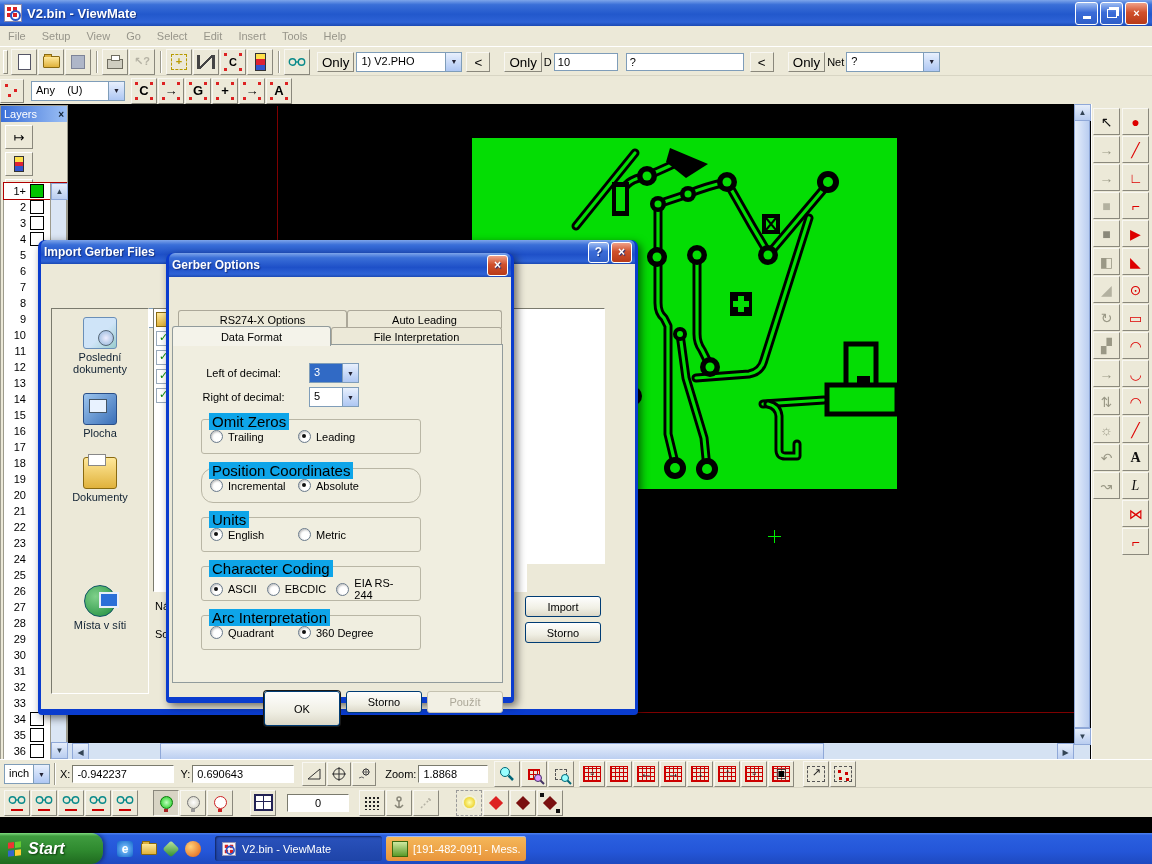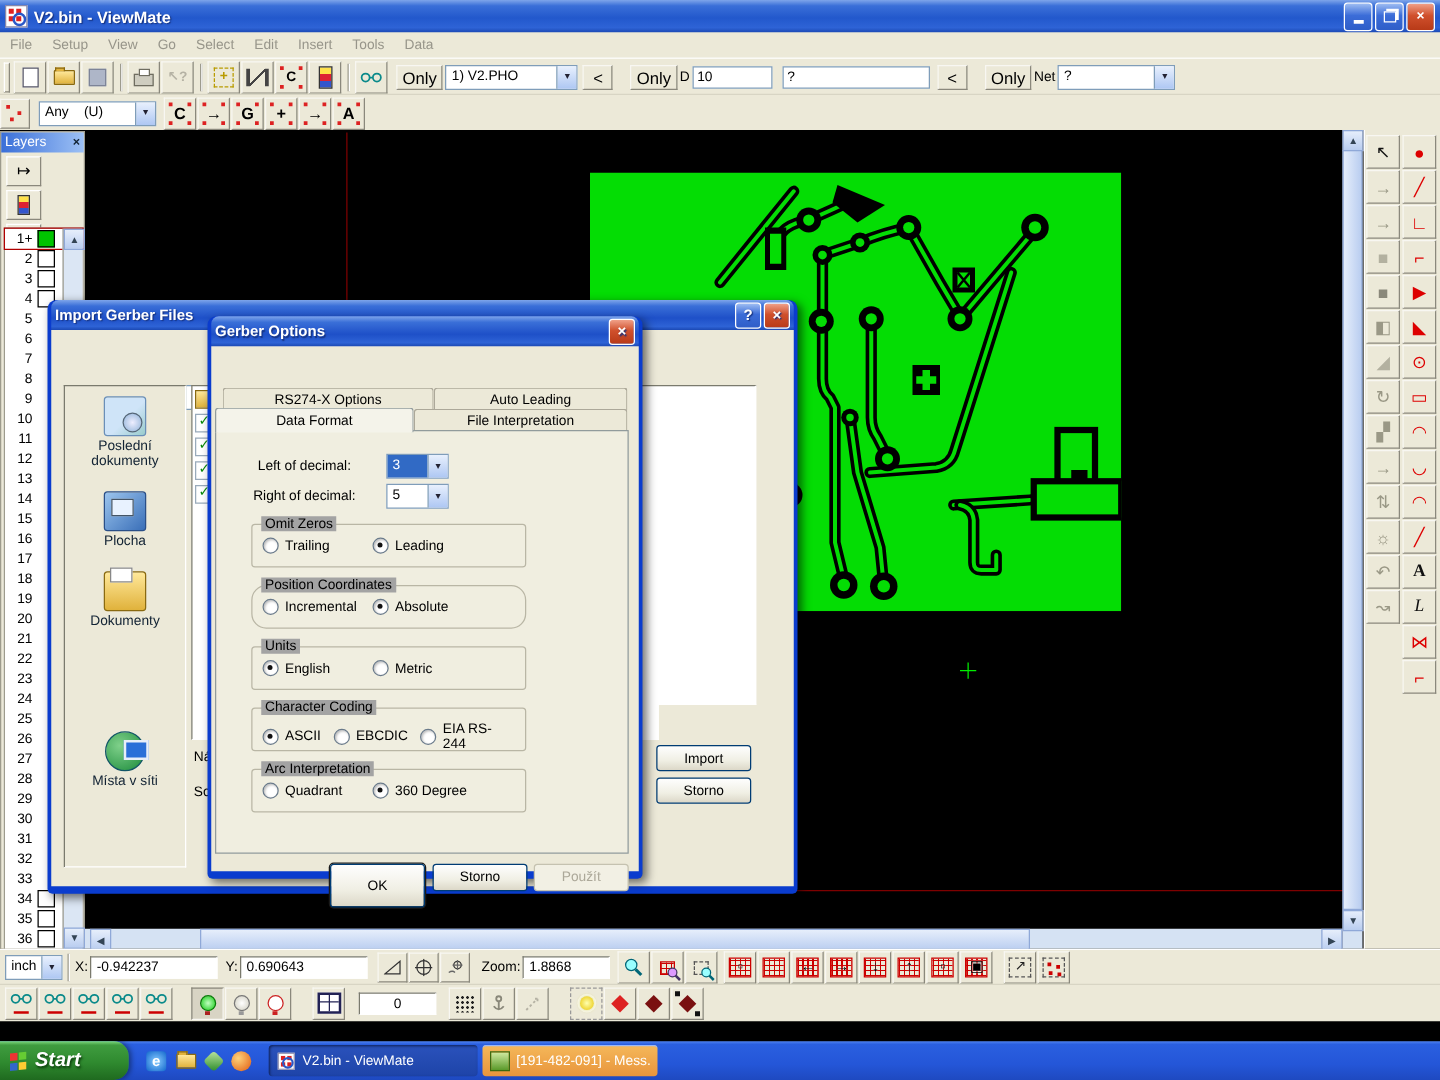--- a/index.html
+++ b/index.html
@@ -152,21 +152,21 @@
   
   #gerberdlg{left:166px;top:253px;width:342px;height:447px;z-index:50;}
   #gerberdlg .dbody{height:420px;}
   .tab{position:absolute;height:17px;background:#ece9d8;border:1px solid #aca899;border-bottom:none;border-radius:3px 3px 0 0;
      display:flex;align-items:center;justify-content:center;font-size:11px;}
   .tab.active{background:#f4f3ea;height:19px;z-index:3;border-color:#919b9c;}
   .tabpage{position:absolute;left:3px;top:67px;width:329px;height:337px;background:#f0eee0;border:1px solid #919b9c;}
   .gerrow{position:absolute;display:flex;align-items:center;}
   .gerrow .rl{width:125px;text-align:center;margin-right:3px;}
   .grp{position:absolute;left:28px;width:218px;height:33px;border:1px solid #b9b6a5;border-radius:3px;}
-  .grp .glabel{position:absolute;top:-7px;left:7px;background:#a3a3a3;padding:0 3px;font-size:11px;}
+  .grp .glabel{position:absolute;top:-7px;left:7px;background:#0ea5e9;padding:0 3px;font-size:15px;}
   .grp .opts{position:absolute;left:8px;top:10px;display:flex;align-items:center;}
   .opt{display:flex;align-items:center;margin-right:10px;}
   .opt.w2{width:88px;margin-right:0;}
   .radio{width:11px;height:11px;border-radius:50%;background:#fff;border:1px solid #6a7a8a;box-shadow:inset 1px 1px 2px #bbb;position:relative;margin-right:5px;flex:none;}
   .radio.on::after{content:"";position:absolute;left:3px;top:3px;width:4px;height:4px;border-radius:50%;background:#111;}
   
   #taskbar{position:absolute;left:0;top:833px;width:1152px;height:31px;
      background:linear-gradient(180deg,#4f83f0 0%,#2a5fe0 8%,#2456d8 60%,#1e49c0 100%);display:flex;align-items:center;}
   #startbtn{height:31px;width:95px;border-radius:0 12px 12px 0;display:flex;align-items:center;padding-left:8px;
      background:linear-gradient(180deg,#7eda7e 0%,#3f9c3f 10%,#2f8a2f 55%,#1f6a1f 100%);box-shadow:2px 0 4px rgba(0,0,0,.4);}
@@ -205,21 +205,21 @@
   </div>
   <div class="menubar" id="menubar">
       <span class="menu-item">File</span>
       <span class="menu-item">Setup</span>
       <span class="menu-item">View</span>
       <span class="menu-item">Go</span>
       <span class="menu-item">Select</span>
       <span class="menu-item">Edit</span>
       <span class="menu-item">Insert</span>
       <span class="menu-item">Tools</span>
-      <span class="menu-item">Data</span>
+      <span class="menu-item">Help</span>
     </div>
 
   <div class="tb" id="tb1">
     <div class="grip"></div>
     <div class="tbbtn">
         <div class="i-doc"></div>
       </div>
     <div class="tbbtn">
         <div class="i-folder"></div>
       </div>

